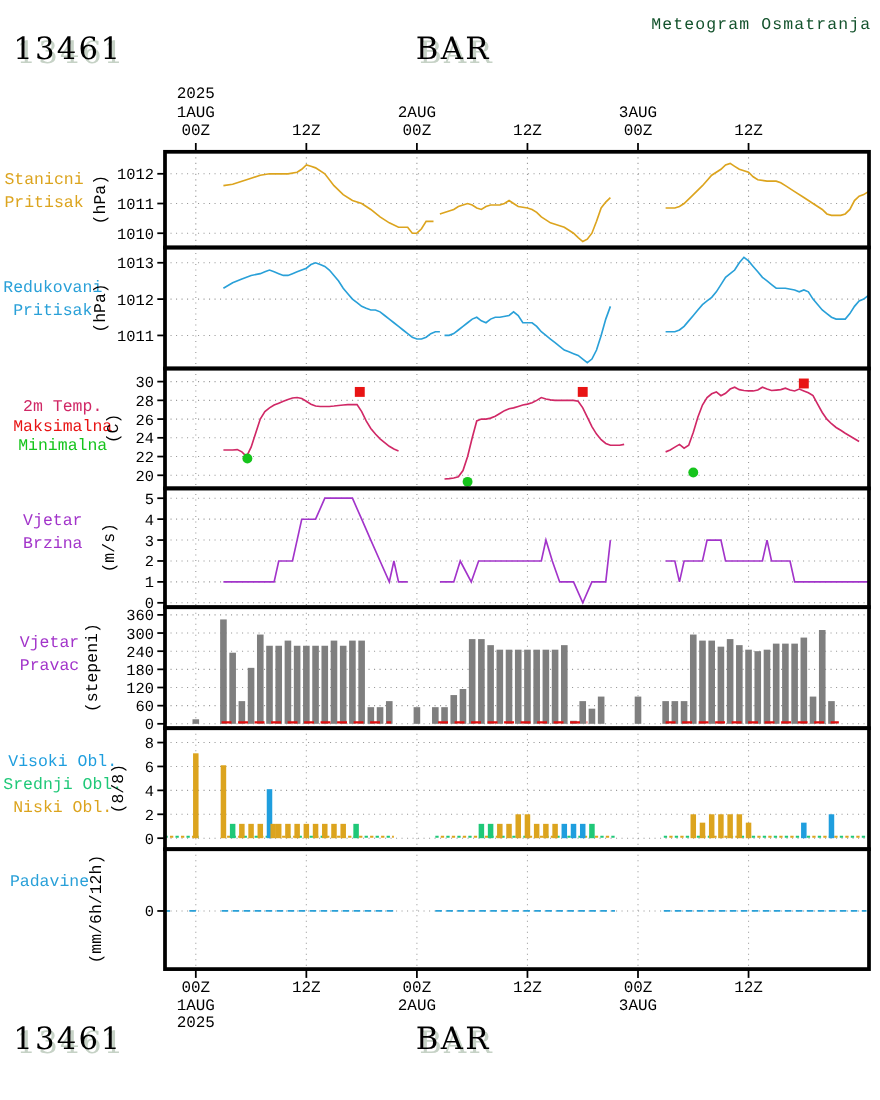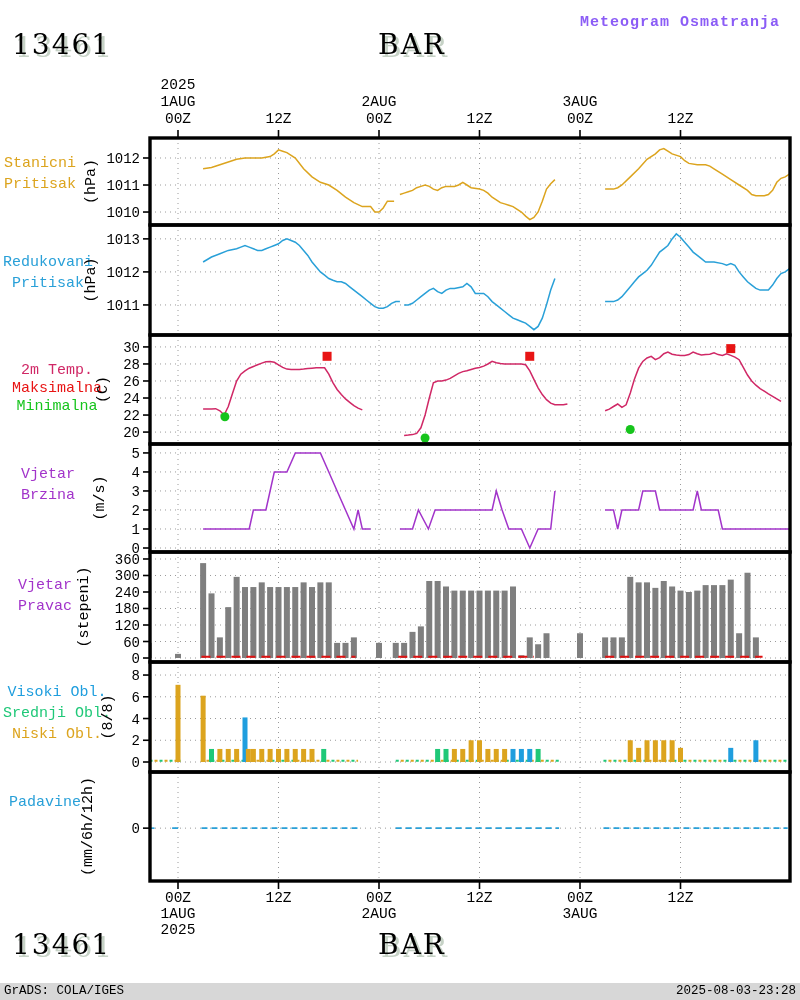--- a/index.html
+++ b/index.html
@@ -1,20 +1,20 @@
 <!DOCTYPE html>
 <html><head>
 <meta charset="utf-8">
 <style>
   html,body{margin:0;padding:0;background:#fff;}
   .page{position:relative;width:800px;height:1000px;background:#fff;overflow:hidden;
         font-family:"Liberation Mono",monospace;}
   .bigtitle{position:absolute;font-family:"DejaVu Serif",serif;font-weight:normal;
             font-size:28px;color:#000;letter-spacing:2px;text-shadow:3px 3px 0 #c6d2c6;}
-  .apptitle{position:absolute;top:14px;right:20px;font-size:15px;color:#8b5cf6;letter-spacing:1px;font-weight:bold;}
+  .apptitle{position:absolute;top:14px;right:8px;font-size:15px;color:#14532d;letter-spacing:1px;}
   #chart{position:absolute;left:0;top:0;}
   .grid{stroke:#9a9a9a;stroke-width:1;stroke-dasharray:1 4;fill:none;}
   .frame{fill:none;stroke:#000;stroke-width:3.4;}
   .tickmark{stroke:#000;stroke-width:1.6;}
   .ylab{font:14px "Liberation Mono",monospace;fill:#000;}
   .xlab{font:14.5px "Liberation Mono",monospace;fill:#000;}
   .plabel{font:15px "Liberation Mono",monospace;}
   .footer{position:absolute;left:0;bottom:0;width:800px;height:17px;background:#d7d7d7;
           font-size:12.5px;color:#000;}
   .footer .fl{position:absolute;left:4px;top:1px;}
@@ -393,17 +393,13 @@
         <line x1="680.5" y1="130" x2="680.5" y2="138" class="tickmark"></line>
         <line x1="680.5" y1="881" x2="680.5" y2="889" class="tickmark"></line>
         <text x="680.5" y="123" class="xlab" text-anchor="middle">12Z</text>
         <text x="680.5" y="902" class="xlab" text-anchor="middle">12Z</text>
       </g>
     </svg>
 
   <div class="bigtitle" style="left:12px;top:928px;">13461</div>
   <div class="bigtitle" style="left:412px;top:928px;transform:translateX(-50%);">BAR</div>
 
-  <div class="footer">
-    <span class="fl">GrADS: COLA/IGES</span>
-    <span class="fr">2025-08-03-23:28</span>
-  </div>
 </div>
 
 </body></html>

